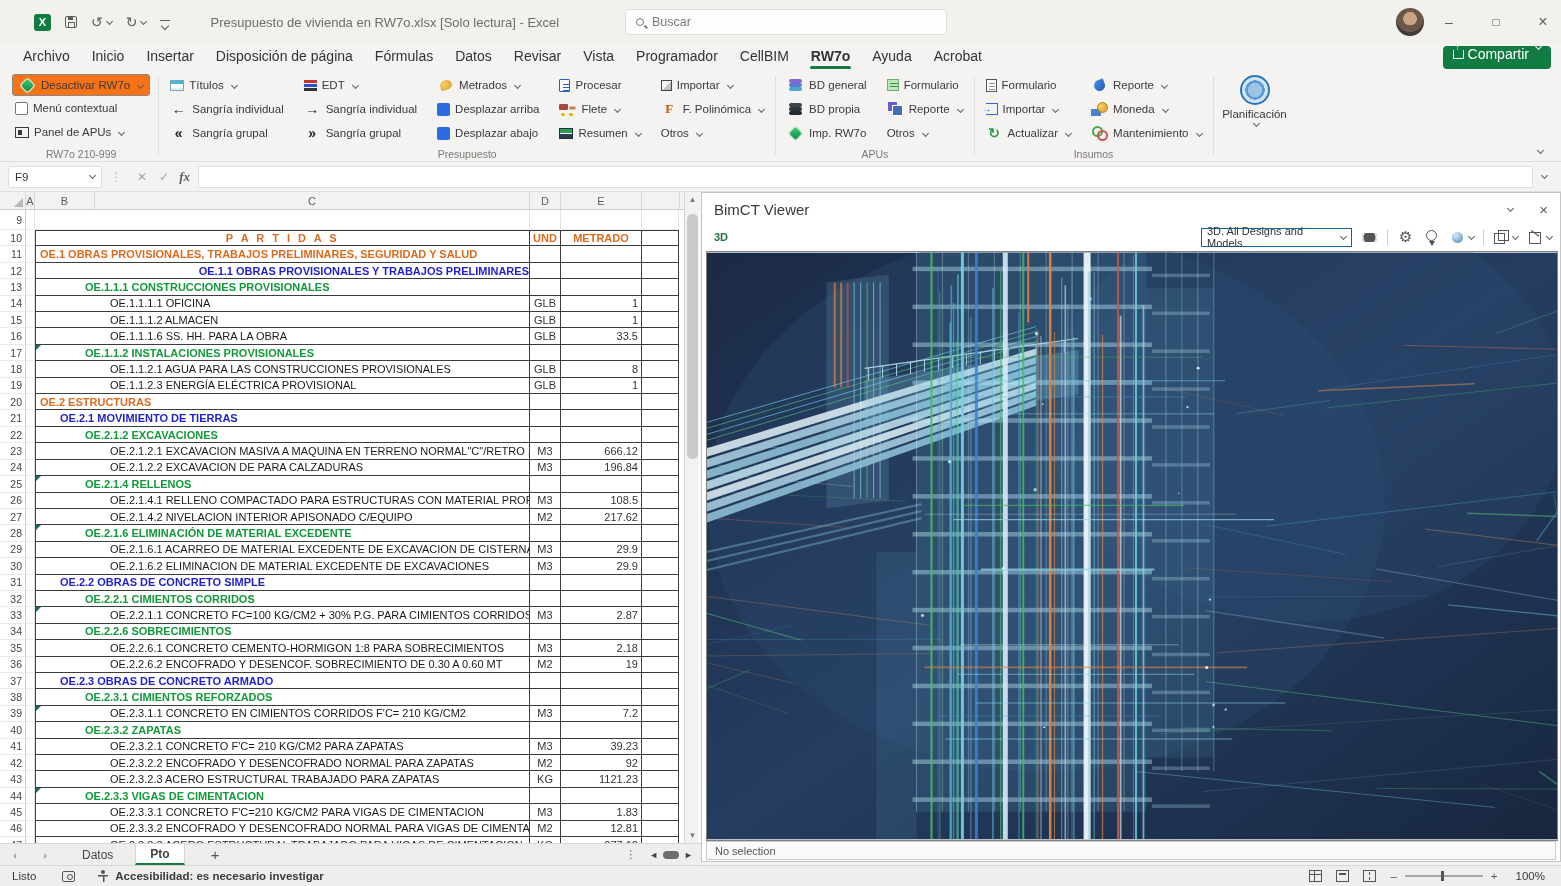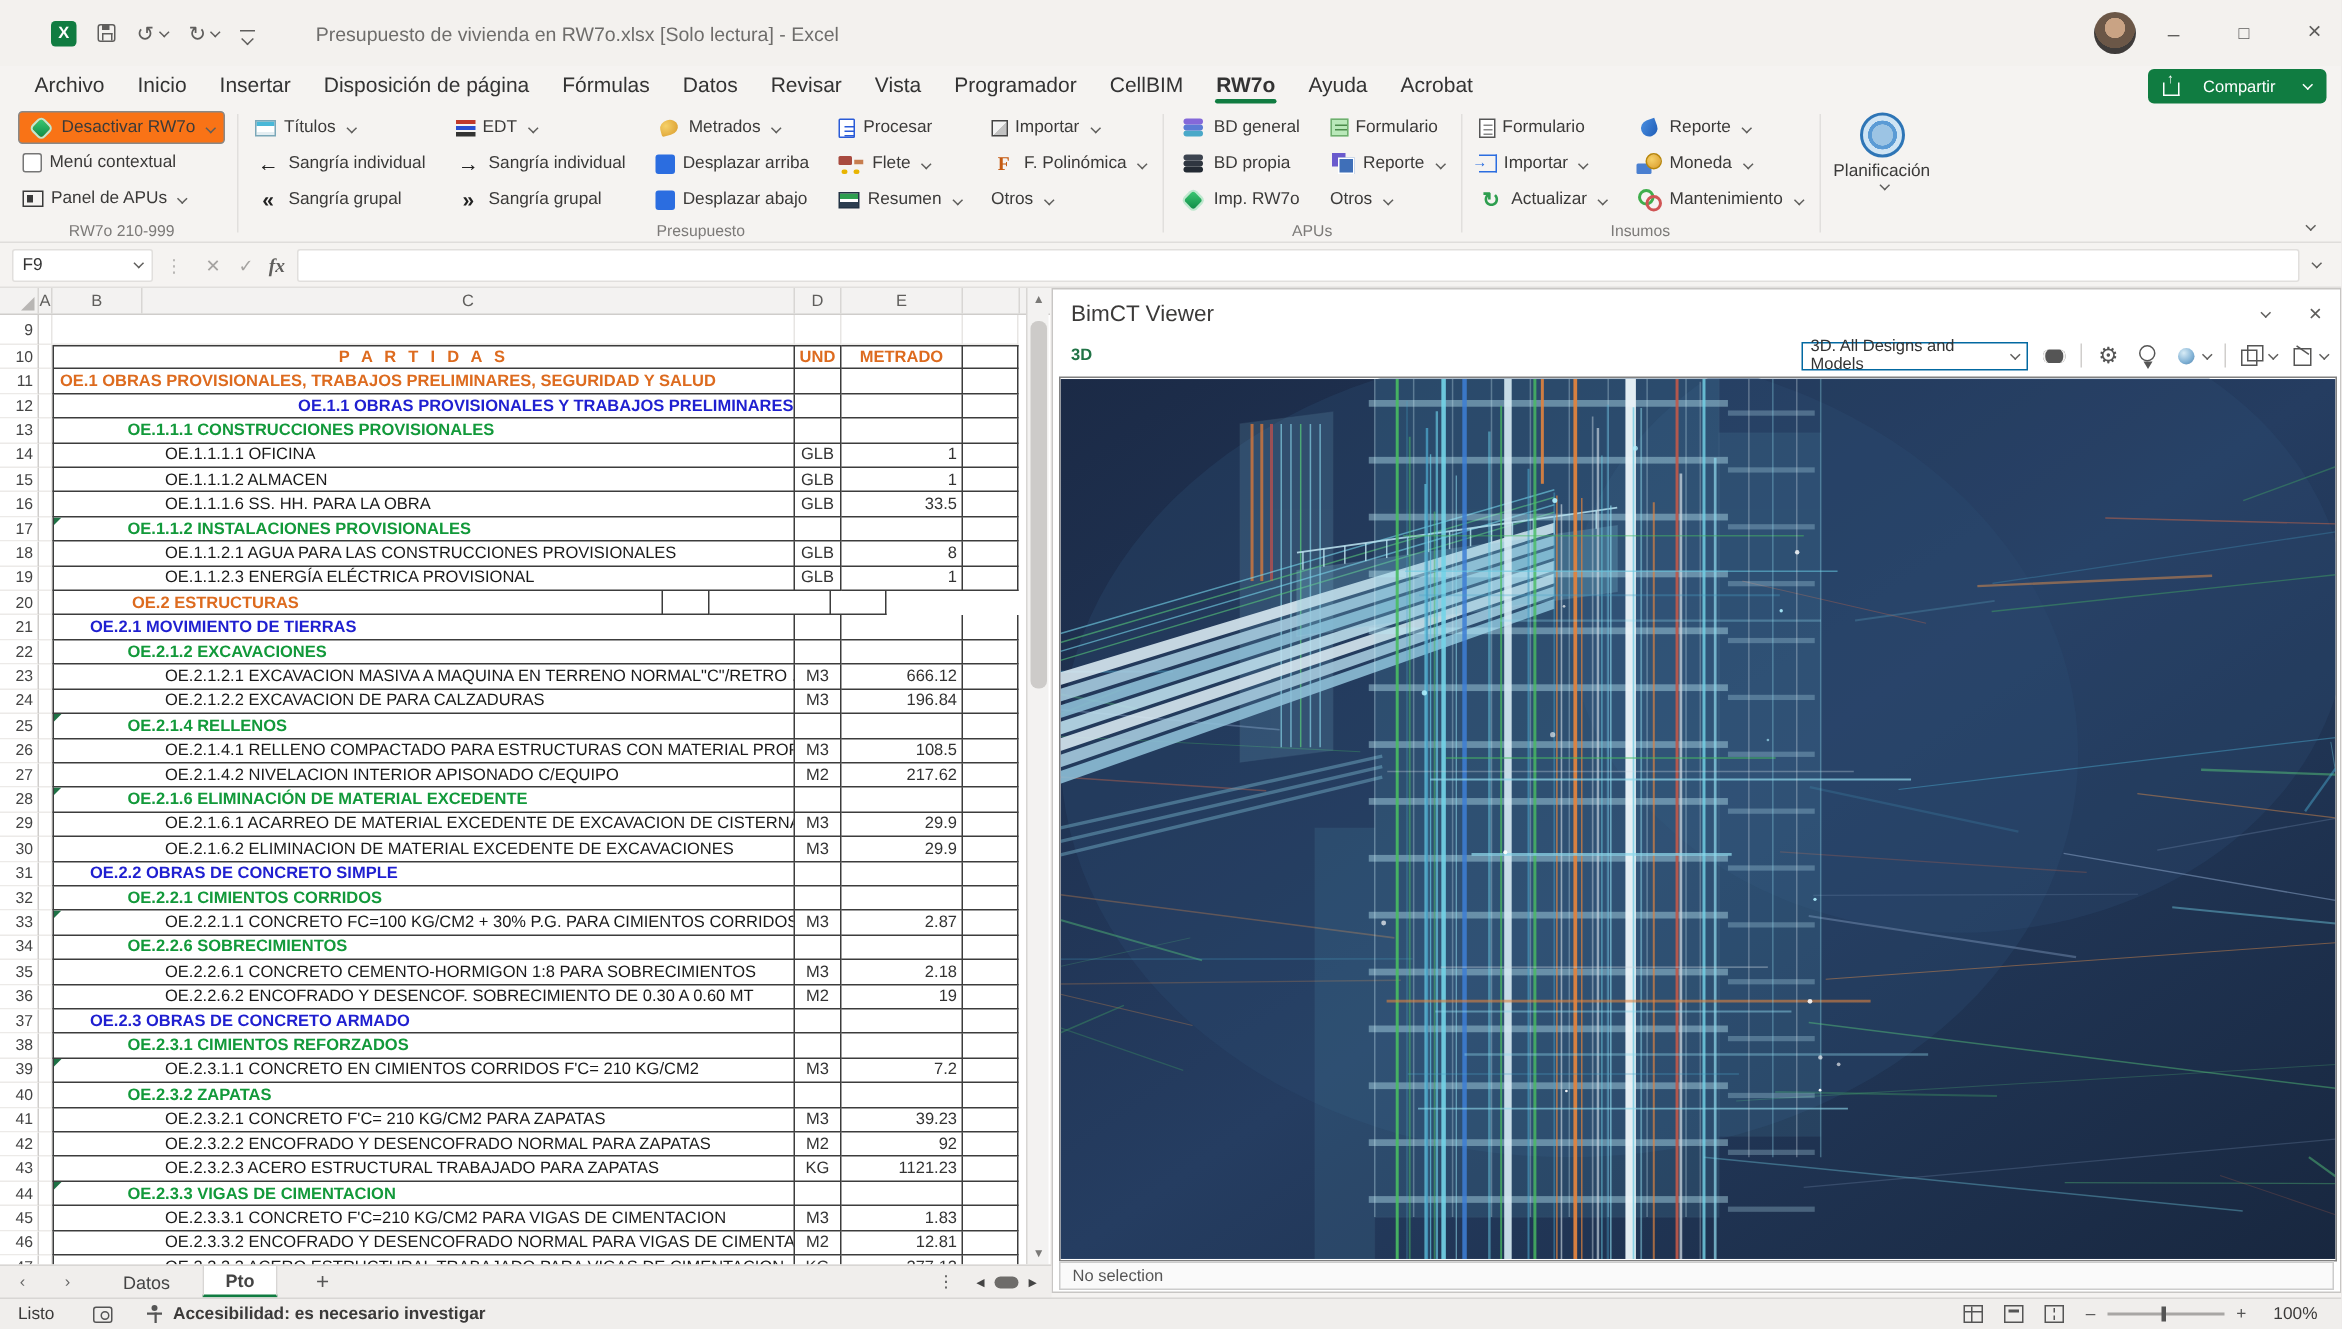--- a/index.html
+++ b/index.html
@@ -30,21 +30,21 @@
   .wctl{position:absolute;top:0;width:46px;height:44px;display:flex;align-items:center;justify-content:center;color:#5f5e5c;font-size:14px;}
   #btn-min{left:1426px;} #btn-max{left:1473px;font-size:12px;} #btn-close{left:1520px;font-size:16px;}
 
   
   #tabsrow{position:absolute;left:0;top:44px;width:1561px;height:26px;display:flex;align-items:center;}
   #tabs{display:flex;align-items:center;padding-left:12px;gap:0;}
   .rtab{padding:3px 11px 5px;font-size:14px;color:#333;position:relative;white-space:nowrap;}
   .rtab.active{font-weight:bold;}
   .rtab.active::after{content:"";position:absolute;left:10px;right:10px;bottom:0;height:3px;background:#107c41;border-radius:2px;}
   #share-btn{position:absolute;right:10px;top:2px;height:23px;background:#107c41;color:#fff;border-radius:4px;
-             display:flex;align-items:center;gap:16px;padding:0 10px;font-size:11px;}
+             display:flex;gap:4px;padding:0 10px;font-size:14px;}
   #share-btn .chev{border-color:#fff;}
   .i-share{width:11px;height:9px;border:1.3px solid #fff;border-top:none;position:relative;margin-top:4px;}
   .i-share::after{content:"↑";position:absolute;left:2px;top:-8px;font-size:9px;color:#fff;}
 
   
   #ribbon{position:absolute;left:0;top:70px;width:1561px;height:92px;background:#f5f3f1;border-bottom:1px solid #dfdddb;}
   #ribbon-groups{display:flex;height:100%;padding-left:6px;}
   .rib-group{position:relative;height:100%;padding:3px 6px 14px;}
   .rib-sep{width:1px;background:#e1dfdd;margin:6px 2px 6px 2px;}
   .rib-label{position:absolute;left:0;right:0;bottom:1px;text-align:center;font-size:10.5px;color:#7c7a78;white-space:nowrap;}
@@ -210,20 +210,24 @@
       <span class="qbtn">
           <span class="i-save"></span>
         </span>
       <span class="qbtn">↺<span class="chev"></span></span>
       <span class="qbtn">↻<span class="chev"></span></span>
       <span class="qbtn">
           <span class="i-qatmore"></span>
         </span>
     </div>
     <span id="doc-title">Presupuesto de vivienda en RW7o.xlsx  [Solo lectura]  -  Excel</span>
+    <div id="searchbox">
+      <span class="i-mag"></span>
+      <span>Buscar</span>
+    </div>
     <div id="avatar"></div>
     <div class="wctl" id="btn-min">–</div>
     <div class="wctl" id="btn-max">□</div>
     <div class="wctl" id="btn-close">×</div>
   </div>
 
   <div id="tabsrow">
     <div id="tabs">
         <span class="rtab">Archivo</span>
         <span class="rtab">Inicio</span>
@@ -572,21 +576,21 @@
           <div class="cbody" style="width: 495px;">
             <span class="ctext">OE.1.1.2.3  ENERGÍA ELÉCTRICA PROVISIONAL</span>
           </div>
           <div class="cund">GLB</div>
           <div class="cmet">1</div>
           <div class="cex"></div>
         </div>
         <div class="grow t-l1">
           <div class="rnum">20</div>
           <div class="ca"></div>
-          <div class="cbody" style="width: 407px; padding-left: 48px;">
+          <div class="cbody" style="width: 495px;">
             <span class="ctext">OE.2 ESTRUCTURAS</span>
           </div>
           <div class="cund"></div>
           <div class="cmet"></div>
           <div class="cex"></div>
         </div>
         <div class="grow t-l2">
           <div class="rnum">21</div>
           <div class="ca"></div>
           <div class="cbody" style="width: 495px;">

